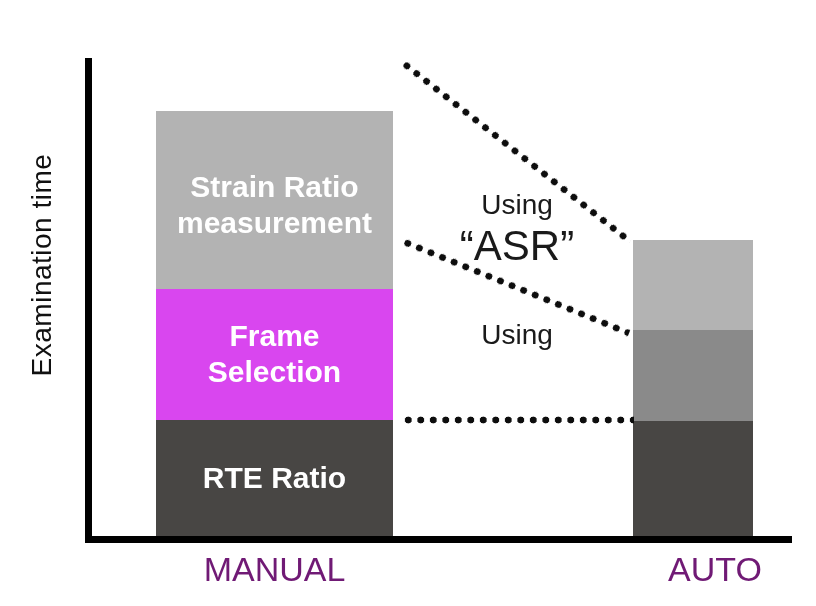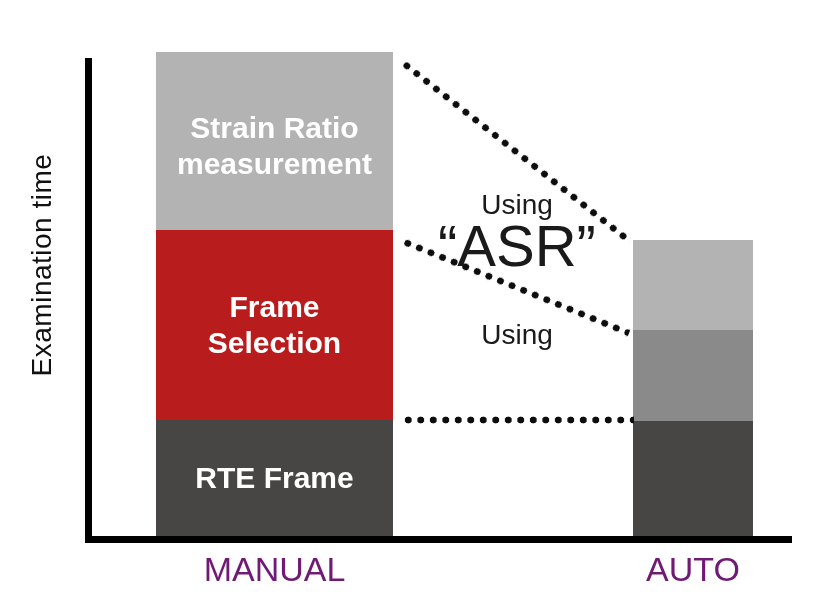--- a/index.html
+++ b/index.html
@@ -34,46 +34,46 @@
     transform-origin:left center;
   }
   .dl-top { left:402px; top:58px;  width:290px; transform:rotate(38.2deg); }
   .dl-mid { left:402px; top:237px; width:245px; transform:rotate(22.1deg); }
   .dl-bot { left:402px; top:416px; width:232px; }
   
   .ann { position:absolute; width:220px; text-align:center; color:#1a1a1a; }
   .ann-asr { left:407px; top:188px; }
   .ann-afs { left:407px; top:318px; }
   .ann-word { display:block; font-size:28px; line-height:34px; }
-  .ann-term { display:block; font-size:58px; line-height:48px;text-align:center; }
+  .ann-term { display:block; font-size:42px; line-height:48px;text-align:center; }
   
   .cat { position:absolute; top:550px; text-align:center; font-size:34px; color:#701a75; }
   .cat-manual { left:156px; width:237px; }
-  .cat-auto   { left:633px; width:120px; }
+  .cat-auto   { left:655px; width:120px; }
 </style>
 </head>
 <body>
 
 <div class="fig">
 
   <div class="ylabel">Examination time</div>
   <div class="axis-y" style="background: rgb(0, 0, 0);"></div>
   <div class="axis-x" style="background: rgb(0, 0, 0);"></div>
 
   <div class="bar bar-manual">
     <div class="seg seg-strain-m" style="background: rgb(179, 179, 179); height: 177.8px;">
       <span class="seg-label">Strain Ratio
 measurement</span>
     </div>
-    <div class="seg" style="background: #b91c1c; height: 190px;">
+    <div class="seg" style="background: #d946ef; height: 131px;">
       <span class="seg-label">Frame
 Selection</span>
     </div>
     <div class="seg" style="background: rgb(72, 70, 68); height: 116.1px;">
-      <span class="seg-label">RTE Frame</span>
+      <span class="seg-label">RTE Ratio</span>
     </div>
   </div>
 
   <div class="bar bar-auto">
     <div class="seg" style="background: rgb(179, 179, 179); height: 90.1px;"></div>
     <div class="seg" style="background: rgb(138, 138, 138); height: 91px;"></div>
     <div class="seg" style="background: rgb(72, 70, 68); height: 115.2px;"></div>
   </div>
 
   <div class="dotline dl-top"></div>

